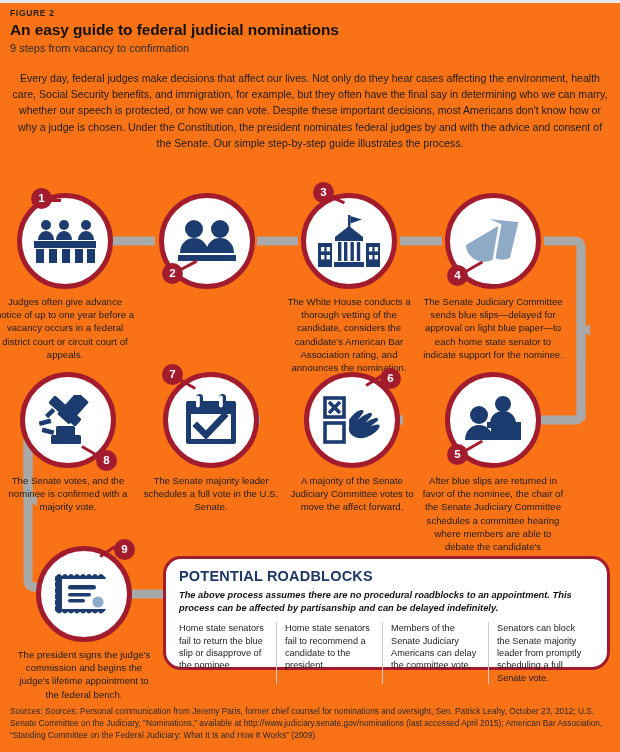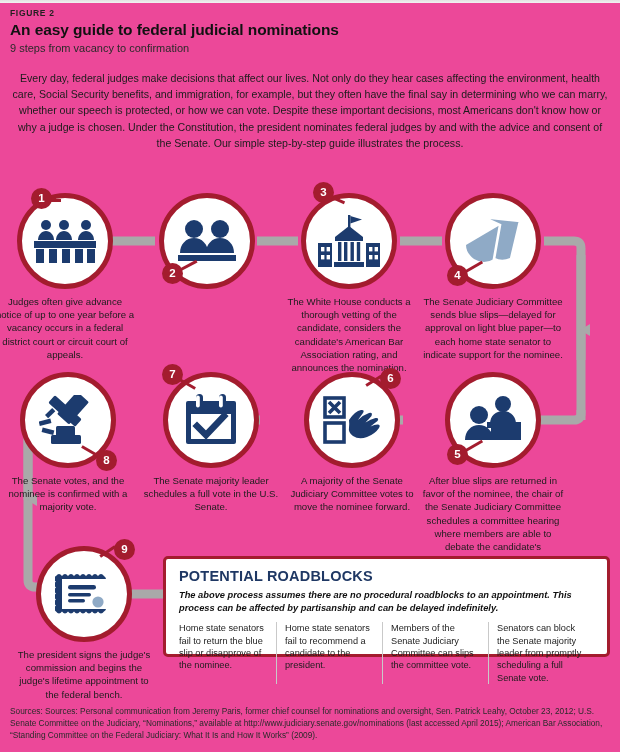--- a/index.html
+++ b/index.html
@@ -6,21 +6,21 @@
   html, body {
     width: 620px; height: 752px;
     background: #f2f2f2;
     font-family: "Liberation Sans", sans-serif;
     color: #1a1a1a;
     overflow: hidden;
   }
   #page {
     position: relative;
     width: 620px; height: 752px;
-    background: #ec4899;
+    background: #f97316;
   }
 
   
   .figure-label {
     position: absolute; left: 10px; top: 8px;
     font-size: 8.5px; font-weight: bold; letter-spacing: 0.08em;
     color: #231f20;
   }
   .title {
     position: absolute; left: 10px; top: 21px;
@@ -87,24 +87,24 @@
     font-size: 9.6px;
     line-height: 13.2px;
     color: #1c1c1c;
     padding: 0 4px;
   }
 
   
   #roadblocks {
     position: absolute;
     left: 163px; top: 556px;
-    width: 447px; height: 101px;
+    width: 447px; height: 114px;
     background: #ffffff;
     border: 3.5px solid #A31C2E;
-    border-radius: 5px;
+    border-radius: 18px;
     padding: 9px 13px 8px 13px;
   }
   #roadblocks .rb-title {
     font-size: 14.5px; font-weight: bold; color: #1F3864;
     letter-spacing: 0.2px;
   }
   #roadblocks .rb-sub {
     margin-top: 5px;
     font-size: 9.3px; font-weight: bold; line-height: 12.6px;
     color: #111;
@@ -300,21 +300,21 @@
           </g>
           <path d="M6 7 L17 18 M17 7 L6 18" stroke="#1C3B6E" stroke-width="3.6"></path>
           <g fill="#1C3B6E">
             <path d="M26 25 q6-9 12-10 q4-0.5 2 3 q-3 4-5 7 q5-5 11-7 q4-1 2.5 3 q-3 3.5-6 6.5
                      q5-3.5 10-4.5 q4-0.5 2 3 q-4 3-7 5.5 q4-2 7-2 q3.5 0 1.5 3.5
                      q-4 6-12 9 q-8 3-14-1 q-5-3.5-4-8.5 q0.5-3 0-7.5z"></path>
           </g>
         </svg>
       </div>
     </div>
-    <div class="step-text">A majority of the Senate Judiciary Committee votes to move the nominee forward.</div>
+    <div class="step-text">A majority of the Senate Judiciary Committee votes to move the affect forward.</div>
   </div>
 
   <div class="step" style="left:136px; top:372px;">
     <div class="circle-wrap">
       <div class="badge" style="left:-1px; top:-8px;">7</div>
       <div class="badge-stem" style="left:15px; top:5px; width:20px; transform:rotate(30deg);"></div>
       <div class="circle">
         <svg width="54" height="52" viewBox="0 0 54 52">
           <g fill="#1C3B6E">
             <rect x="12" y="0" width="7" height="15" rx="3.5"></rect>
@@ -376,20 +376,20 @@
     </div>
     <div class="step-text">The president signs the judge's commission and begins the judge's lifetime appointment to the federal bench.</div>
   </div>
 
   <div id="roadblocks">
     <div class="rb-title">POTENTIAL ROADBLOCKS</div>
     <div class="rb-sub">The above process assumes there are no procedural roadblocks to an appointment. This process can be affected by partisanship and can be delayed indefinitely.</div>
     <div class="rb-cols">
       <div class="rb-col">Home state senators fail to return the blue slip or disapprove of the nominee.</div>
       <div class="rb-col">Home state senators fail to recommend a candidate to the president.</div>
-      <div class="rb-col">Members of the Senate Judiciary Committee can slips the committee vote.</div>
+      <div class="rb-col">Members of the Senate Judiciary Americans can delay the committee vote.</div>
       <div class="rb-col">Senators can block the Senate majority leader from promptly scheduling a full Senate vote.</div>
     </div>
   </div>
 
   <div class="sources">Sources: Sources: Personal communication from Jeremy Paris, former chief counsel for nominations and oversight, Sen. Patrick Leahy, October 23, 2012; U.S. Senate Committee on the Judiciary, “Nominations,” available at http://www.judiciary.senate.gov/nominations (last accessed April 2015); American Bar Association, “Standing Committee on the Federal Judiciary: What It Is and How It Works” (2009).</div>
 
 </div>
 
 </body></html>

